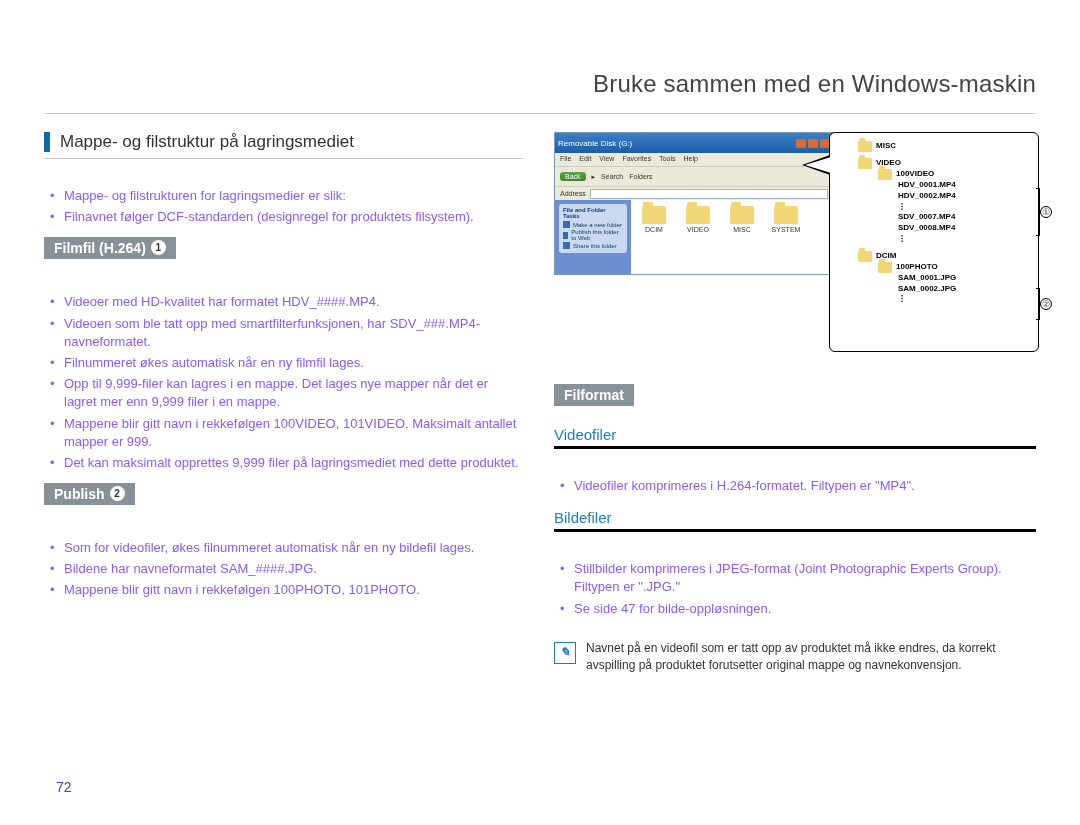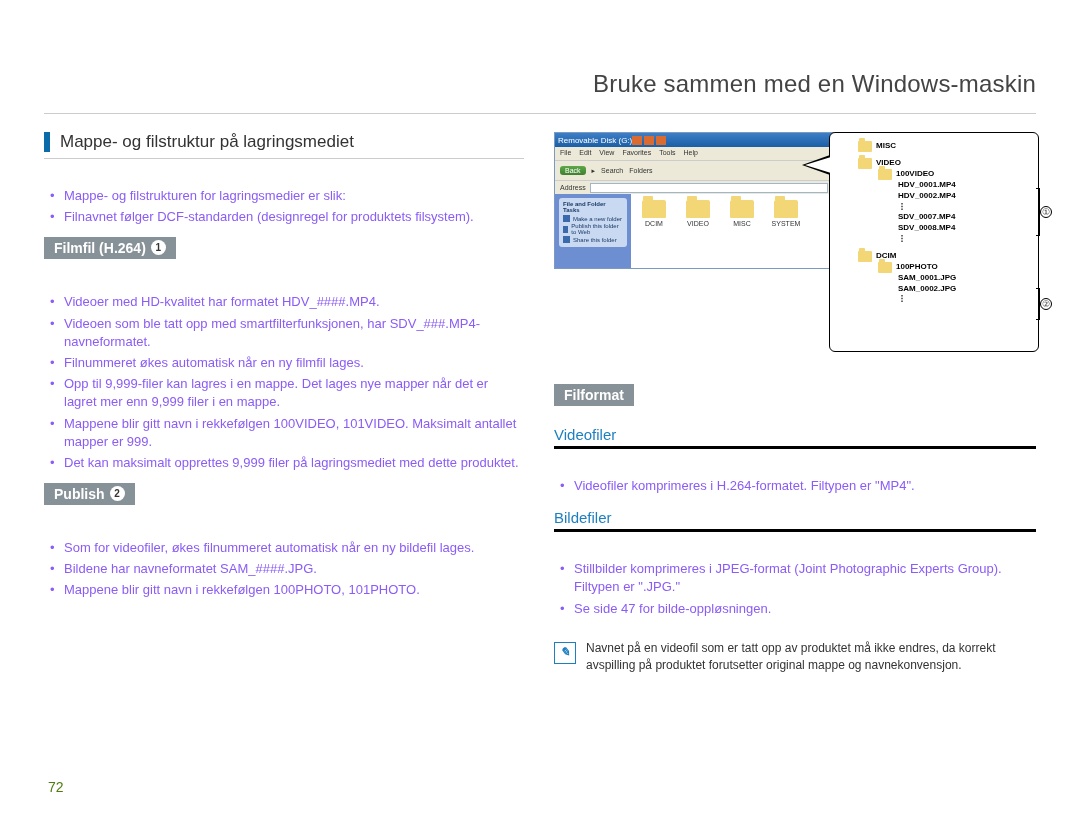--- a/index.html
+++ b/index.html
@@ -113,43 +113,43 @@
     align-items: center;
     justify-content: center;
     color: #1d7fc0;
     font-style: italic;
     font-family: Georgia, serif;
     font-weight: bold;
     margin-top: 2px;
   }
   .page-num {
     position: absolute;
-    left: 48px;
+    left: 56px;
     bottom: 30px;
     font-size: 14px;
-    color: #4d7c0f;
+    color: #6d28d9;
   }
 
   
   .figure-wrap {
     position: relative;
     height: 230px;
     margin-bottom: 14px;
   }
   .screenshot {
     width: 280px;
     border: 1px solid #7a9ac0;
     background: #fff;
     position: relative;
   }
   .ss-titlebar {
-    height: 14px;
+    height: 20px;
     background: linear-gradient(#3d7fc6, #1a5ea6);
     display: flex;
-    justify-content: flex-start;
+    justify-content: space-between;
     align-items: center;
     padding: 0 3px;
     color: #fff;
     font-size: 8px;
   }
   .ss-titlebar .winbtns { display: flex; gap: 2px; }
   .ss-titlebar .winbtns span {
     width: 10px; height: 9px; background: #d96a30; display:inline-block;
   }
   .ss-menu {

